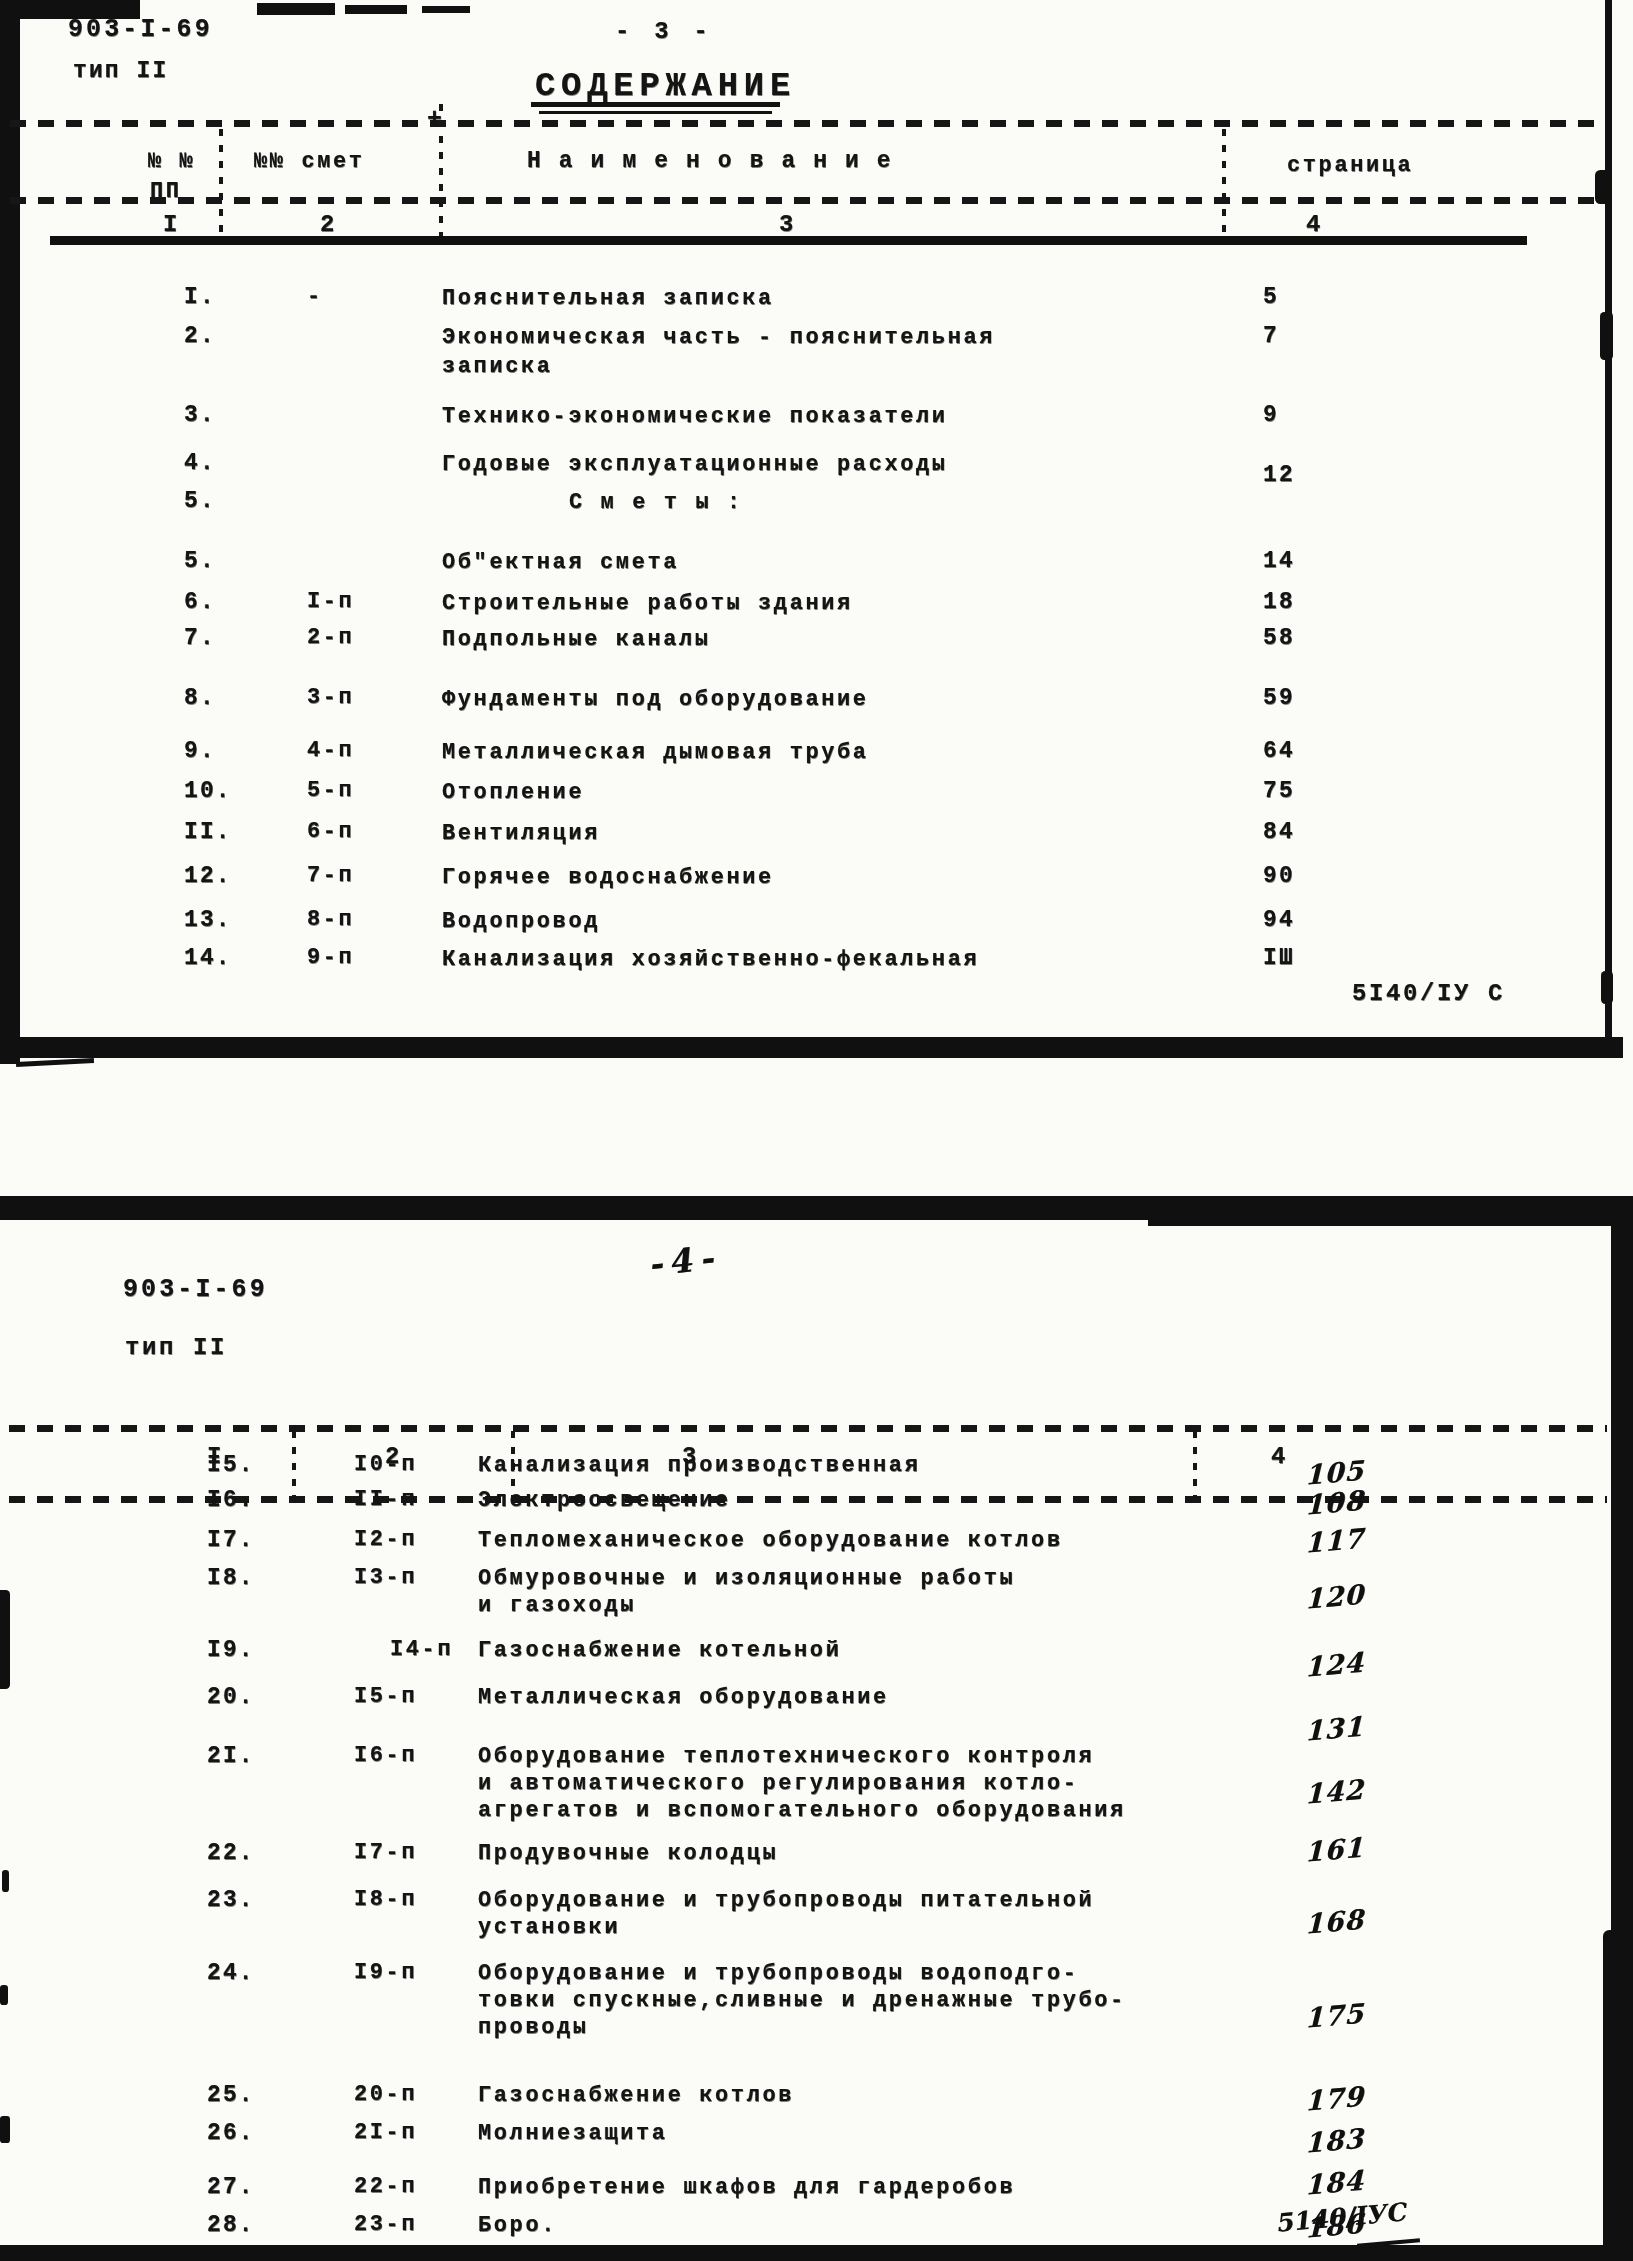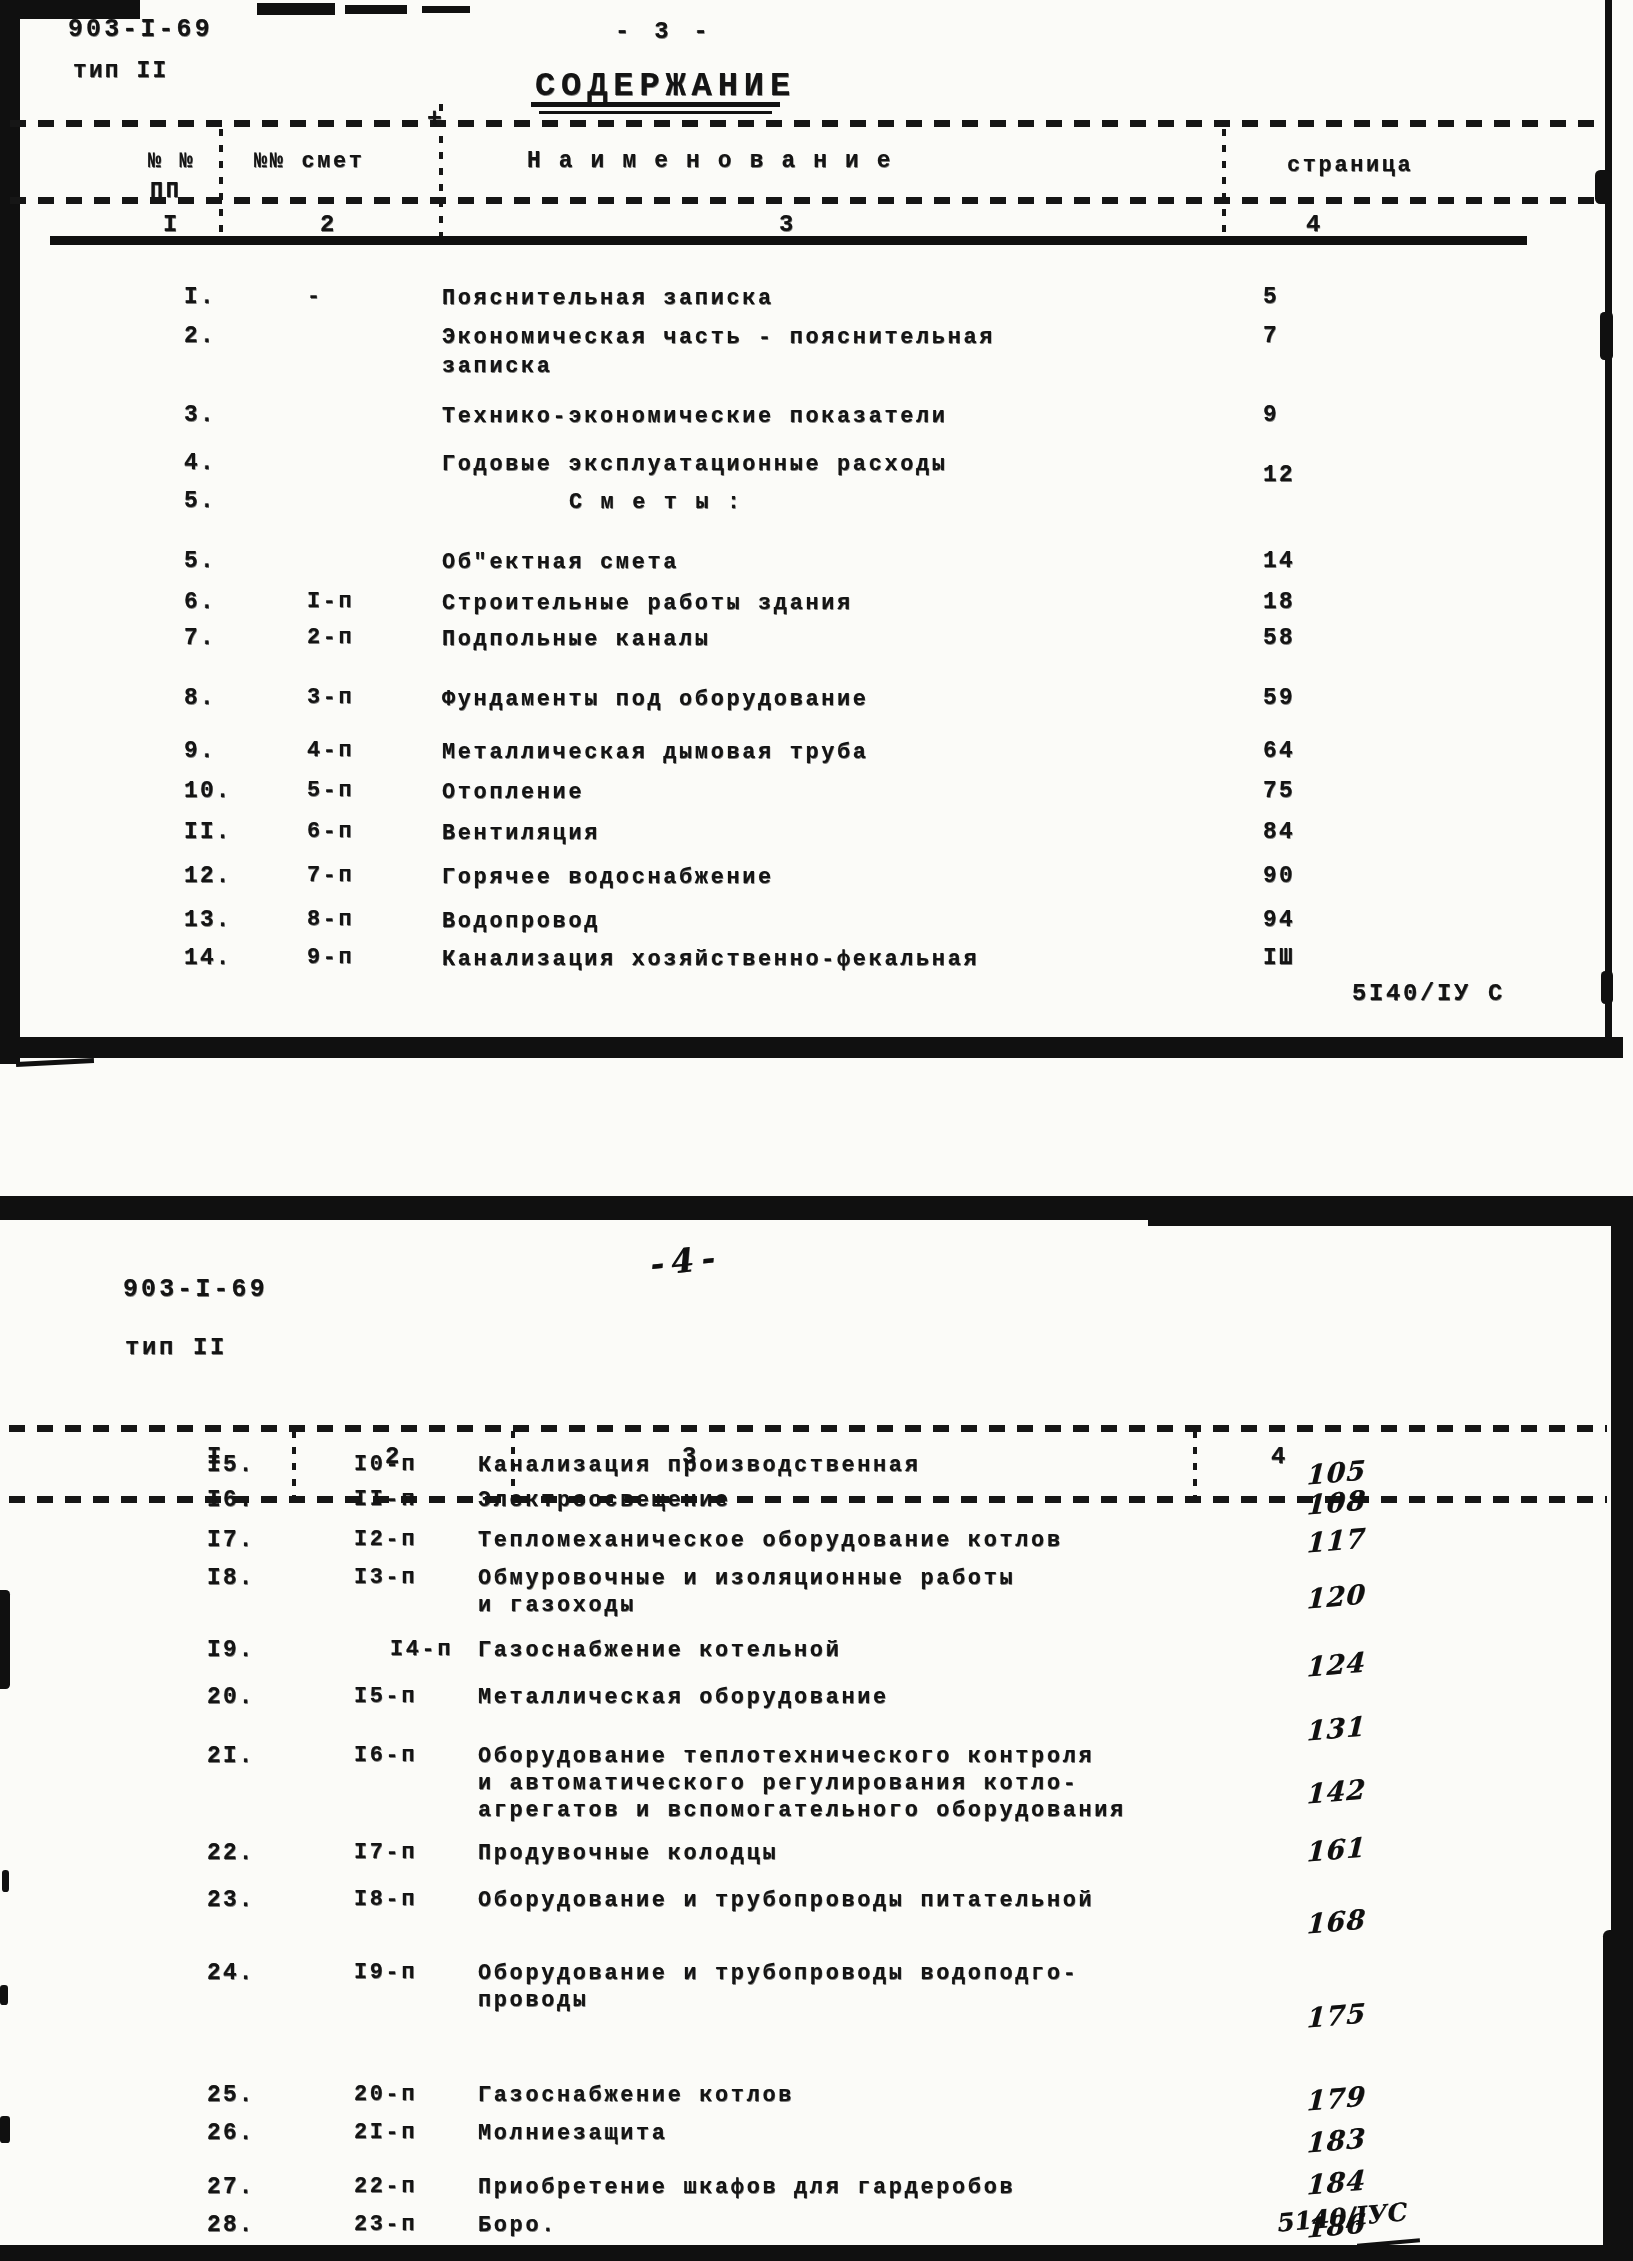--- a/index.html
+++ b/index.html
@@ -284,28 +284,30 @@
         <div class="c-name" style="left: 478px;">
           <div class="ln typed t42">Продувочные колодцы</div>
         </div>
         <span class="c-page hand hnum" style="left: 1307px; top: -6.3px;">161</span>
       </div>
       <div class="row p4" style="top: 1887px;">
         <span class="c-num typed t44" style="left: 207px;">23.</span>
         <span class="c-est typed t42" style="left: 354px;">I8-п</span>
         <div class="c-name" style="left: 478px;">
           <div class="ln typed t42">Оборудование и трубопроводы питательной</div>
+          <div class="ln typed t42">установки</div>
         </div>
         <span class="c-page hand hnum" style="left: 1307px; top: 19px;">168</span>
       </div>
       <div class="row p4" style="top: 1960px;">
         <span class="c-num typed t44" style="left: 207px;">24.</span>
         <span class="c-est typed t42" style="left: 354px;">I9-п</span>
         <div class="c-name" style="left: 478px;">
           <div class="ln typed t42">Оборудование и трубопроводы водоподго-</div>
+          <div class="ln typed t42">товки спускные,сливные и дренажные трубо-</div>
           <div class="ln typed t42">проводы</div>
         </div>
         <span class="c-page hand hnum" style="left: 1307px; top: 40px;">175</span>
       </div>
       <div class="row p4" style="top: 2082px;">
         <span class="c-num typed t44" style="left: 207px;">25.</span>
         <span class="c-est typed t42" style="left: 354px;">20-п</span>
         <div class="c-name" style="left: 478px;">
           <div class="ln typed t42">Газоснабжение котлов</div>
         </div>

